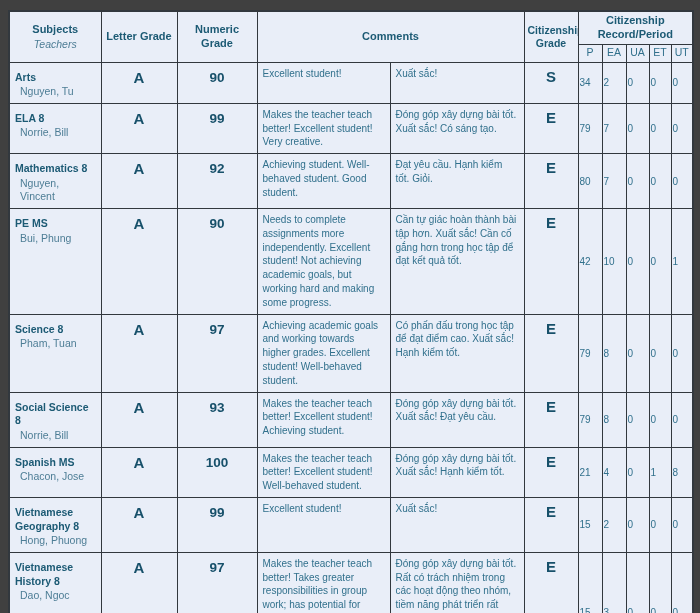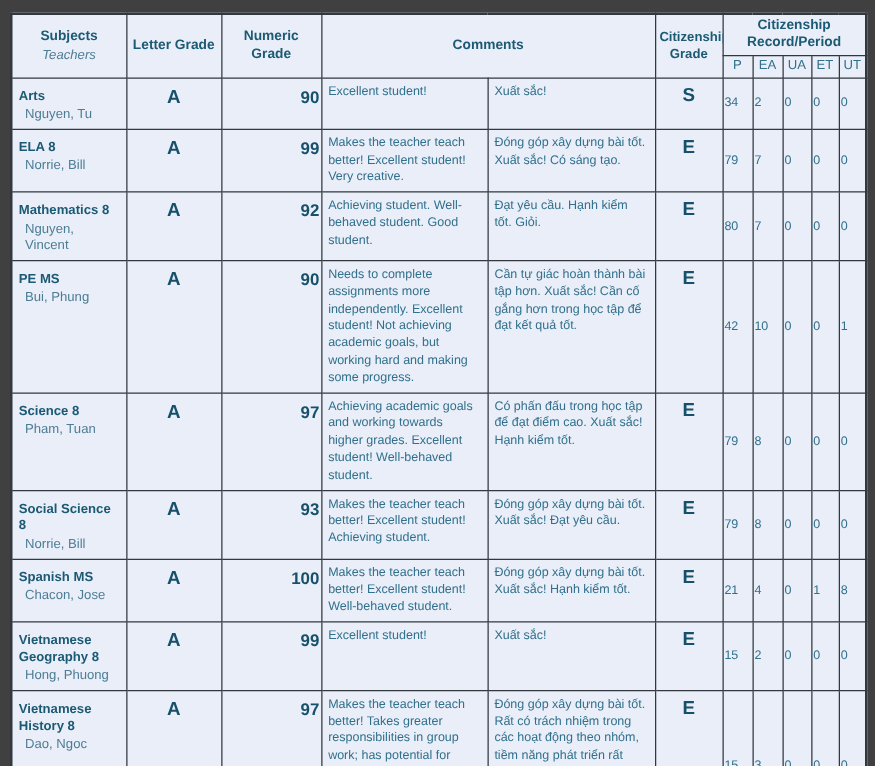--- a/index.html
+++ b/index.html
@@ -63,21 +63,21 @@
   .teacher   { color: #4d7d95; padding-left: 5px; margin-top: 1px; }
   td.letter {
     text-align: center;
     vertical-align: top;
     padding-top: 6px;
     font-size: 15px;
     font-weight: bold;
     color: #17506a;
   }
   td.numeric {
-    text-align: right;
+    text-align: center;
     vertical-align: top;
     padding-top: 7px;
     font-size: 13.5px;
     font-weight: bold;
     color: #17506a;
   }
   td.cmt {
     vertical-align: top;
     padding: 4px 5px;
     font-size: 10px;

